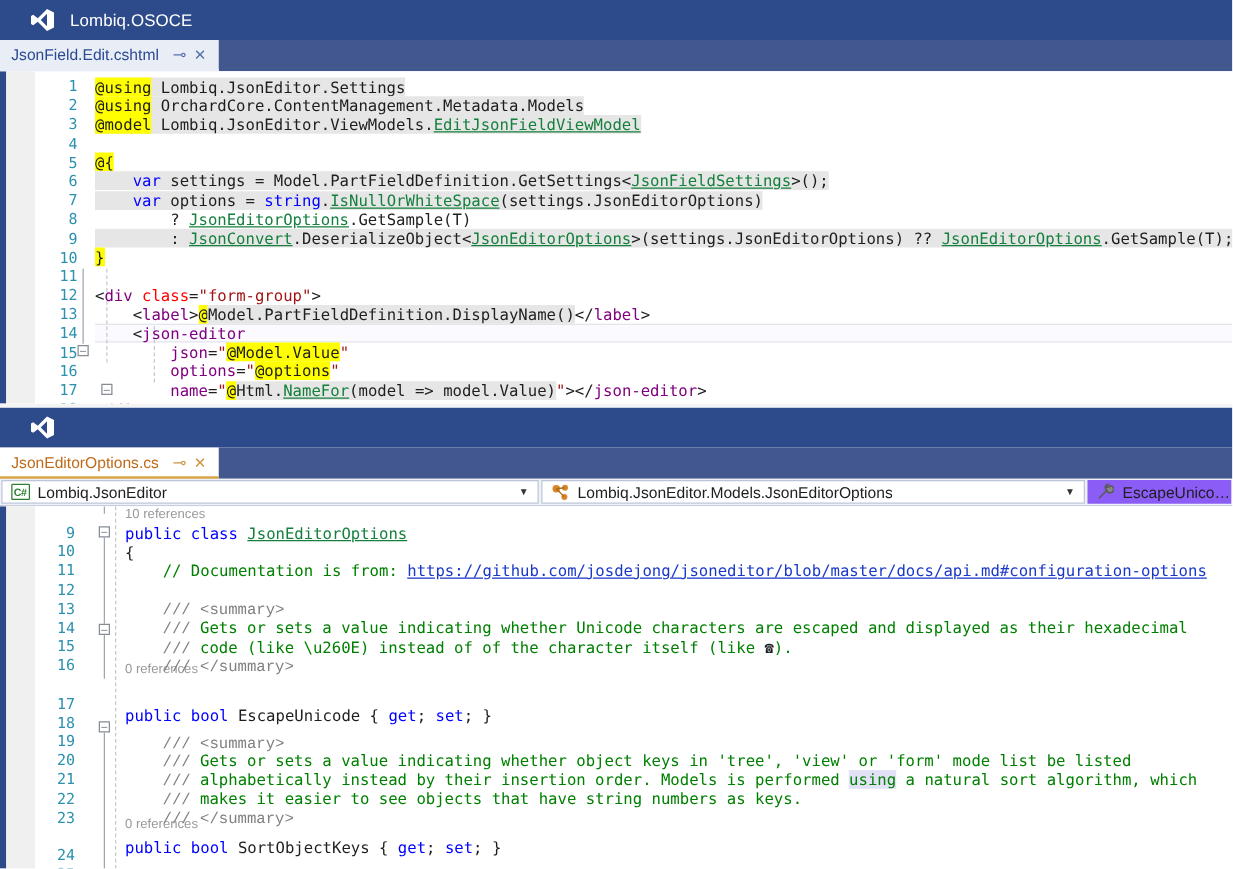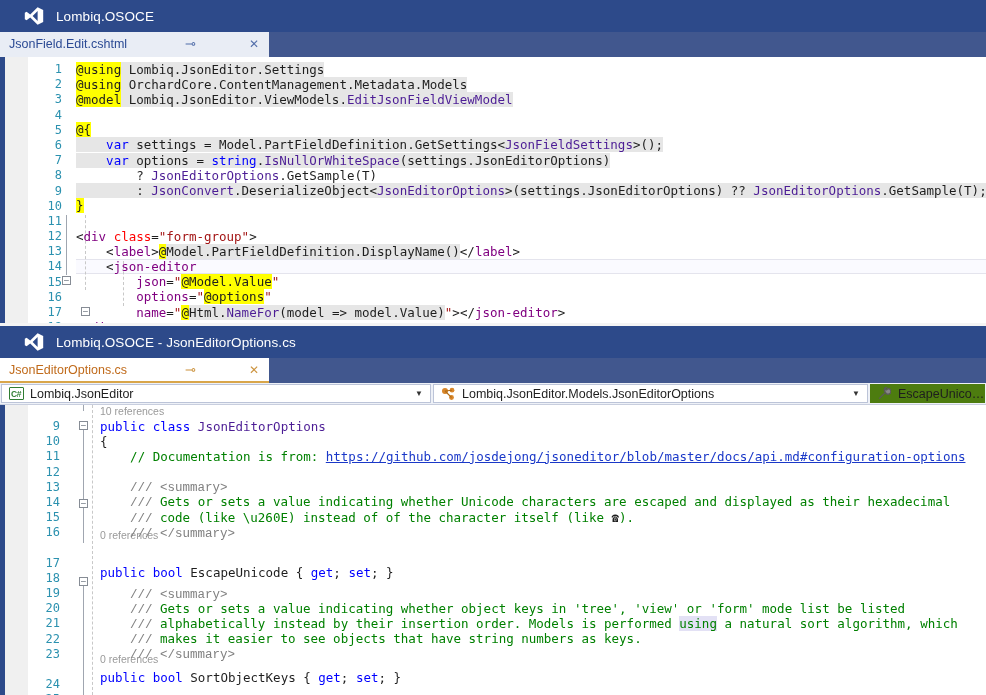--- a/index.html
+++ b/index.html
@@ -34,21 +34,20 @@
   .tabstrip {
     height: 25px;
     background: #41578e;
     display: flex; align-items: stretch;
   }
   .tab {
     display: flex; align-items: center;
     padding: 0 7px 0 9px;
     font-size: 12.5px;
     white-space: nowrap;
-    gap: 47px;
   }
   .tab.active-razor { background: #e9edf5; color: #2b4a94; border-bottom: 2px solid #e9edf5; }
   .tab.active-cs    { background: #ffffff; color: #c06a1a; border-bottom: 2px solid #d9a64a; }
   .tab-label { margin-right: 8px; }
   .tab-pin, .tab-close {
     font-size: 12px; line-height: 1;
     padding: 0 3px;
     opacity: 0.85;
   }
   .tab-pin { font-size: 13px; }
@@ -67,21 +66,21 @@
     background: #ffffff;
     border: 1px solid #bcc4d8;
     margin: 1px 1px 1px 1px;
     font-size: 12.5px;
     color: #1e1e1e;
     min-width: 0;
     position: relative;
   }
   .nav-combo.c1 { flex: 0 0 430px; }
   .nav-combo.c2 { flex: 0 0 435px; }
-  .nav-combo.c3 { flex: 1 1 auto; border: none; background:#4d7c0f; }
+  .nav-combo.c3 { flex: 1 1 auto; border: none; background:#8b5cf6; }
   .nav-ico { flex: 0 0 20px; display:flex; align-items:center; justify-content:center; margin-left: 4px; }
   .nav-txt { padding-left: 4px; white-space: nowrap; overflow: hidden; text-overflow: ellipsis; }
   .nav-arrow {
     margin-left: auto; padding: 0 7px;
     font-size: 8px; color: #333; line-height: 1;
   }
   .csico {
     width: 15px; height: 13px;
     border: 1.4px solid #2f7d32;
     border-radius: 1px;
@@ -144,21 +143,21 @@
     position: absolute;
     width: 1px; background: #a0a6b0;
   }
   .vline-dash {
     position:absolute; width:0;
     border-left: 1px dashed #c8c8c8;
   }
 
   
   .k  { color: #0000ff; }          
-  .t  { color: #4c1d95; }          
+  .t  { color: #15803d; text-decoration: underline; }          
   .s  { color: #a31515; }          
   .c  { color: #008000; }          
   .cg { color: #808080; font-family: Liberation Mono, monospace; }          
   .e  { color: #800080; }          
   .at { color: #ff0000; }          
   .n  { color: #1e1e1e; }
   .lnk { color: #1a38c8; text-decoration: underline; }
   .rz { background: #ffff00; color:#1e1e1e; }   
   .hl { background: #e6e6e6; }                  
   .hlu{ background: #e3e1f5; }                  
@@ -242,21 +241,20 @@
 
   <div class="win-sep" style="top:323px;"></div>
 
   <div class="vs-window" style="top:326px; height:369px;">
 
     <div class="titlebar">
       <svg class="vs-logo" viewBox="0 0 20 20">
         <path d="M13.6 1.2 L19.2 4.0 L19.2 16.0 L13.6 18.8 L6.2 11.4 L2.6 14.2 L0.8 13.2 L0.8 6.8 L2.6 5.8 L6.2 8.6 Z" fill="#ffffff"></path>
         <path d="M13.6 5.0 L13.6 15.0 L8.6 10.0 Z" fill="#2d4a8a"></path>
       </svg>
-      <span class="title-text">Lombiq.OSOCE - JsonEditorOptions.cs</span>
     </div>
 
     <div class="tabstrip">
       <div class="tab active-cs">
         <span class="tab-label">JsonEditorOptions.cs</span>
         <span class="tab-pin">⊸</span>
         <span class="tab-close">✕</span>
       </div>
     </div>
 

